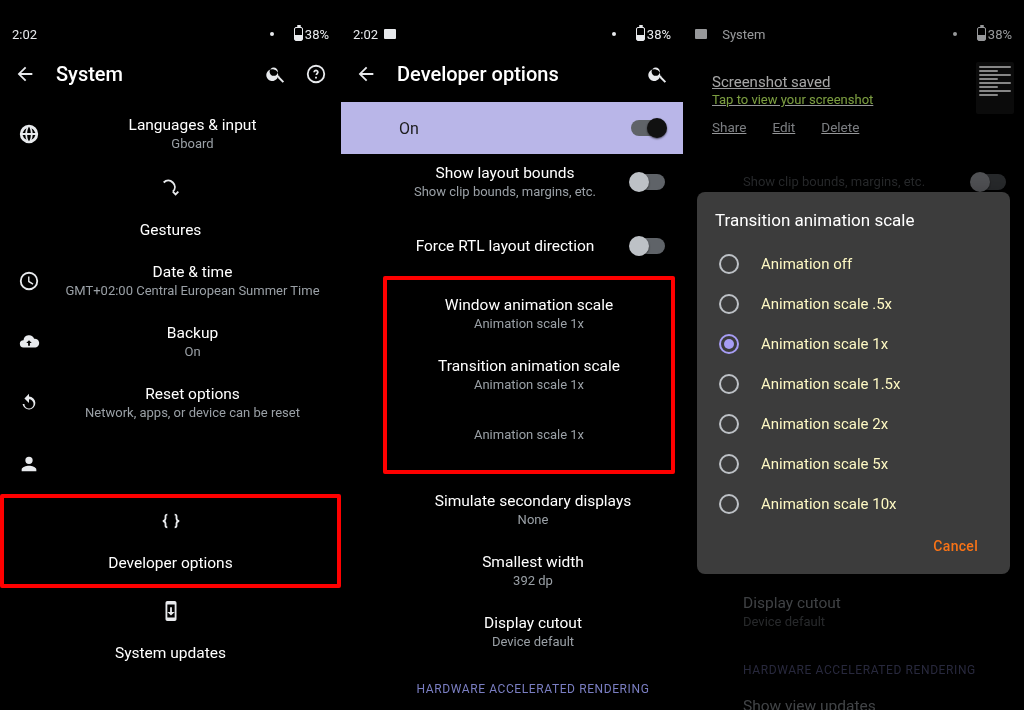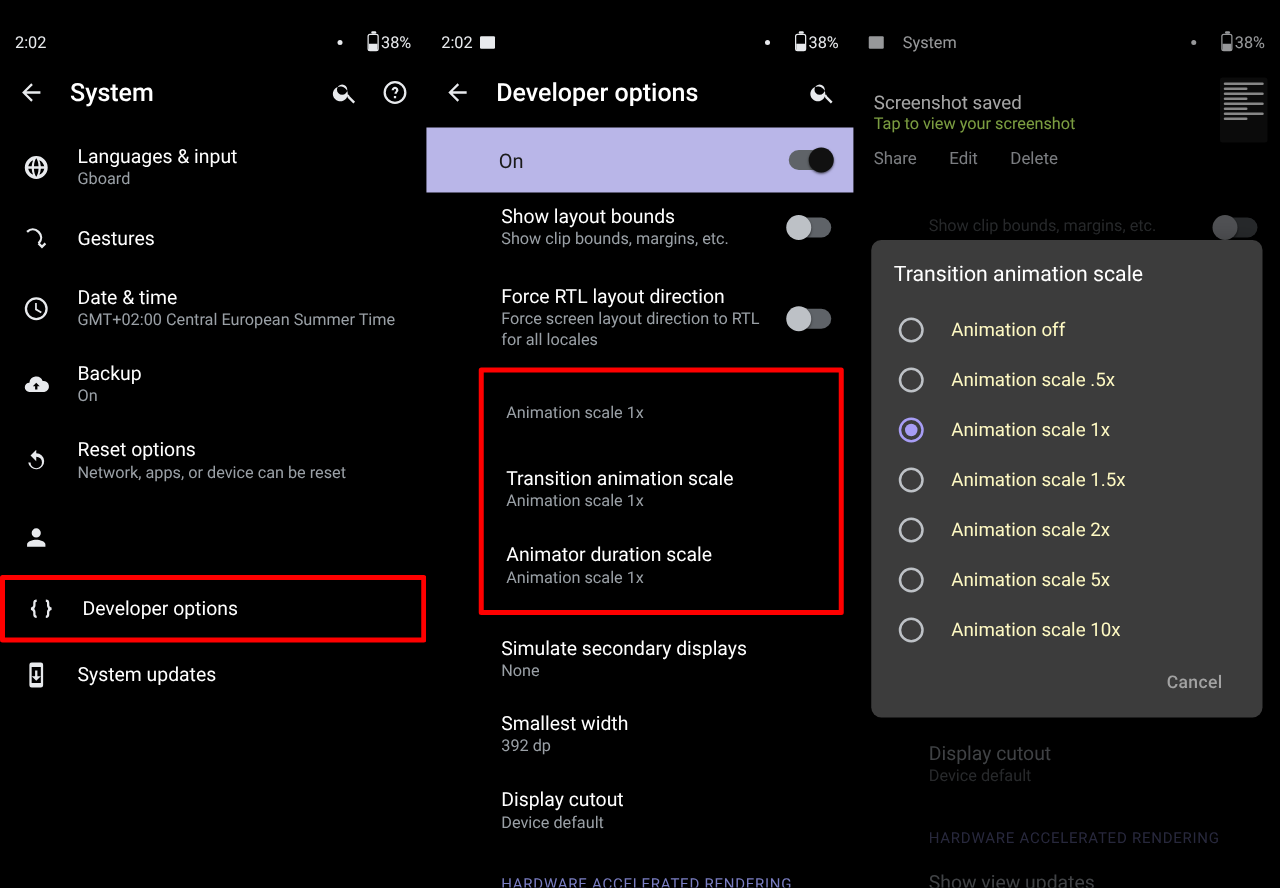--- a/index.html
+++ b/index.html
@@ -17,23 +17,23 @@
   .batt-icon::before{content:"";position:absolute;top:-3px;left:2px;width:4px;height:2px;background:#e8eaed;border-radius:1px;}
   .batt-icon::after{content:"";position:absolute;bottom:0;left:0;right:0;height:38%;background:#e8eaed;}
   .sq { width:12px;height:10px;background:#e8eaed;border-radius:1px;}
   
   .appbar { height:56px; display:flex; align-items:center; padding:0 14px; gap:20px;}
   .appbar .title { font-size:20px; font-weight:500; color:#fff; }
   .appbar .actions{ margin-left:auto; display:flex; gap:18px; align-items:center;}
   .icon { width:22px; height:22px; display:inline-flex; align-items:center; justify-content:center;}
   .icon svg { width:22px;height:22px; fill:#e8eaed; }
   
-  .list { padding:2px 0; }
+  .list { padding:2px 0;text-align:center; }
   .row { display:flex; align-items:center; padding:12px 18px; gap:22px; min-height:60px;}
-  .row.single{min-height:52px;}
+  .row.single{min-height:52px;flex-direction:column;}
   .row .texts { display:flex; flex-direction:column; gap:2px; flex:1 1 auto; min-width:0;}
   .row .t1 { font-size:15.5px; color:#fff; }
   .row .t2 { font-size:13px; color:#9aa0a6; line-height:1.3;}
   .toggle { width:34px;height:16px;border-radius:10px;background:#5f6368;position:relative;flex:0 0 auto;}
   .toggle .knob{position:absolute;top:-2px;width:20px;height:20px;border-radius:50%;background:#bdc1c6;box-shadow:0 1px 2px rgba(0,0,0,.6);}
   .toggle.off .knob{left:-2px;}
   .toggle.on{}
   .toggle.on .knob{right:-2px;background:#111;}
   .highlight-on { background:#b9b6e8; color:#1b1b1b; height:52px; display:flex; align-items:center; padding:0 18px; gap:22px; }
   .highlight-on .lbl{ font-size:16px; color:#1b1b1b; margin-left:40px;}
@@ -47,23 +47,23 @@
   
   .scrim{ position:absolute; inset:0; background:rgba(0,0,0,.35);}
   .dialog{ position:absolute; left:14px; right:14px; top:170px; background:#3c3c3c; border-radius:8px; padding:18px 18px 10px 18px; box-shadow:0 8px 24px rgba(0,0,0,.5);}
   .dialog .dtitle{font-size:17px;color:#fff;margin-bottom:14px;}
   .opt{display:flex;align-items:center;gap:22px;padding:10px 4px;}
   .radio{width:20px;height:20px;border:2px solid #bdc1c6;border-radius:50%;flex:0 0 auto;position:relative;}
   .radio.sel{border-color:#a79df5;}
   .radio.sel::after{content:"";position:absolute;inset:3px;border-radius:50%;background:#a79df5;}
   .opt .olabel{font-size:15px;color:#fef9c3;}
   .dialog .actions{display:flex;justify-content:flex-end;padding:6px 4px 2px;}
-  .dialog .actions .btn{color:#a3a3a3;font-size:14px;font-weight:500;letter-spacing:.3px;padding:8px 10px;}
-  
-  .notif{position:absolute; top:39px; left:4px; right:6px; padding:12px 12px 10px 12px;}
+  .dialog .actions .btn{color:#f97316;font-size:14px;font-weight:500;letter-spacing:.3px;padding:8px 10px;}
+  
+  .notif{position:absolute; top:39px; left:17px; right:6px; padding:12px 12px 10px 12px;text-decoration:underline;}
   .notif .ntitle{font-size:15px;color:#fff;}
   .notif .nsub{font-size:13px;color:#bef264;margin-top:1px;}
   .notif .nactions{display:flex;gap:26px;margin-top:12px;font-size:13.5px;color:#bdc1c6;}
   .thumb{position:absolute; top:40px; right:10px; width:38px; height:52px; background:#111; border-radius:2px; overflow:hidden; display:flex; flex-direction:column; gap:2px; padding:4px 3px;}
   .thumb i{display:block;height:2px;background:#d0d0d0;border-radius:1px;}
   .thumb i.short{width:60%;}
   .spacer60{padding-left:60px;}
   .faded{opacity:.65;}
 </style>
 </head>
@@ -237,42 +237,41 @@
             <span class="t1">Show layout bounds</span>
             <span class="t2">Show clip bounds, margins, etc.</span>
           </div>
         <div class="toggle off">
             <div class="knob"></div>
           </div>
       </div>
       <div class="row spacer60">
         <div class="texts">
             <span class="t1">Force RTL layout direction</span>
-            <span class="t2">Force screen layout direction to RTL for all locales</span>
           </div>
         <div class="toggle off">
             <div class="knob"></div>
           </div>
       </div>
 
       <div class="redbox" style="margin:0 8px 6px 42px; padding:4px 0;">
         <div class="row" style="padding-left:18px;">
           <div class="texts">
+              <span class="t1">Window animation scale</span>
               <span class="t2">Animation scale 1x</span>
             </div>
         </div>
         <div class="row" style="padding-left:18px;">
           <div class="texts">
               <span class="t1">Transition animation scale</span>
               <span class="t2">Animation scale 1x</span>
             </div>
         </div>
         <div class="row" style="padding-left:18px;">
           <div class="texts">
-              <span class="t1">Animator duration scale</span>
               <span class="t2">Animation scale 1x</span>
             </div>
         </div>
       </div>
 
       <div class="row spacer60">
         <div class="texts">
             <span class="t1">Simulate secondary displays</span>
             <span class="t2">None</span>
           </div>

